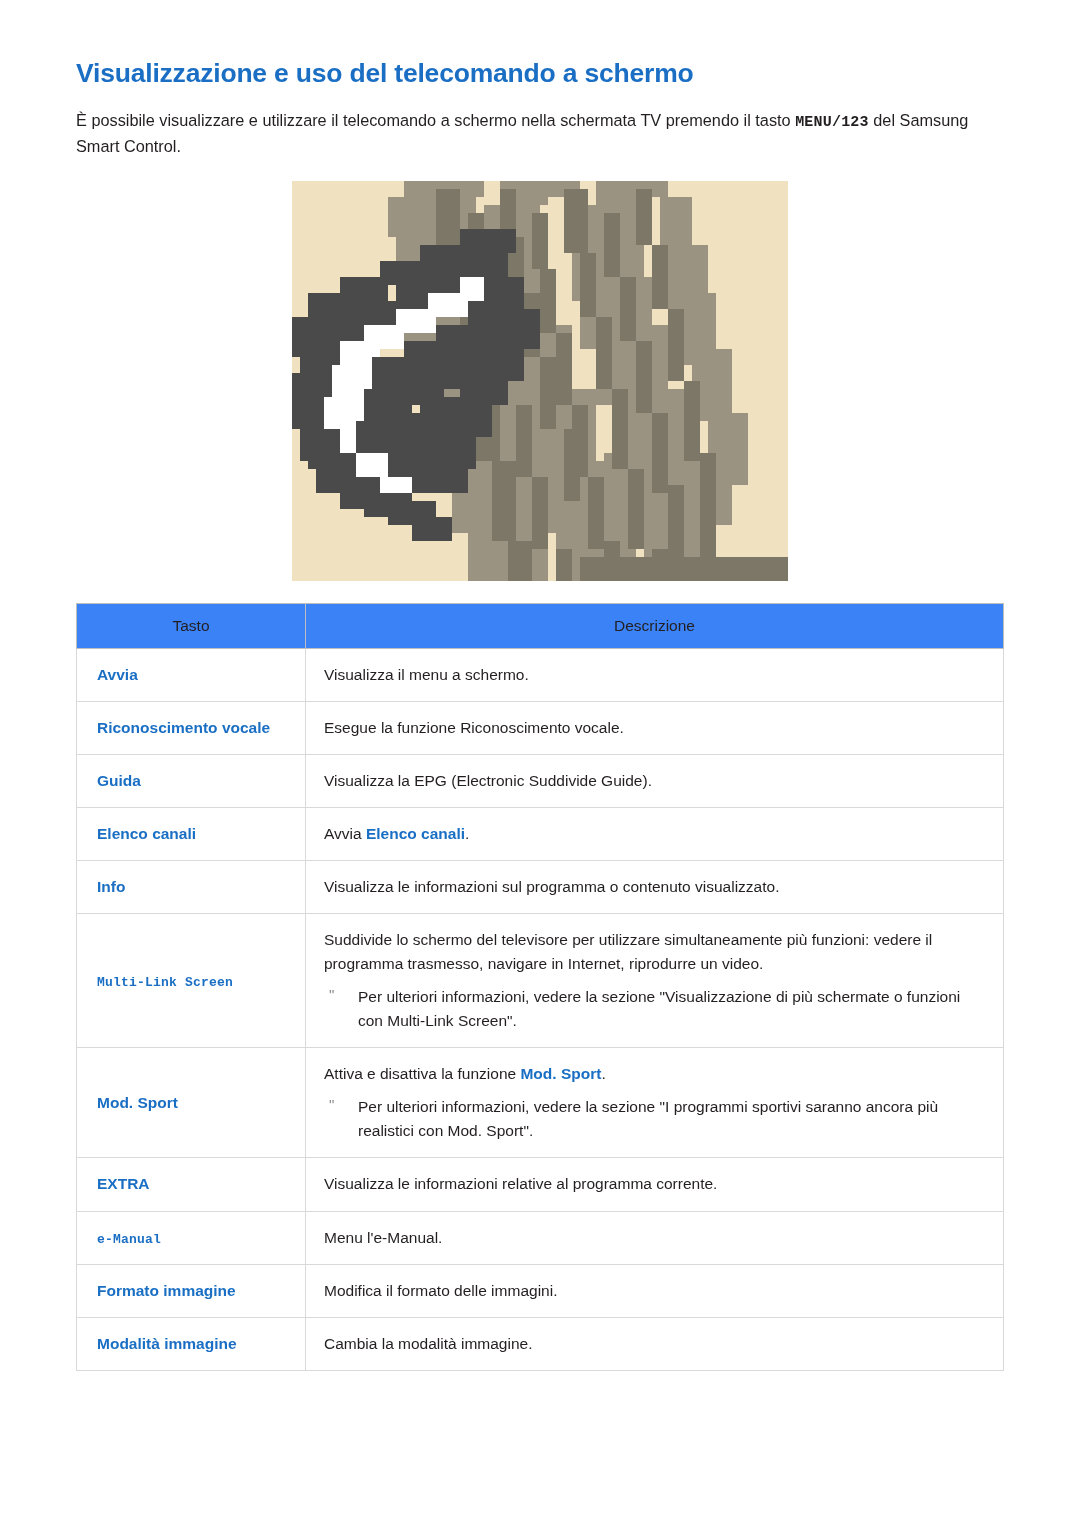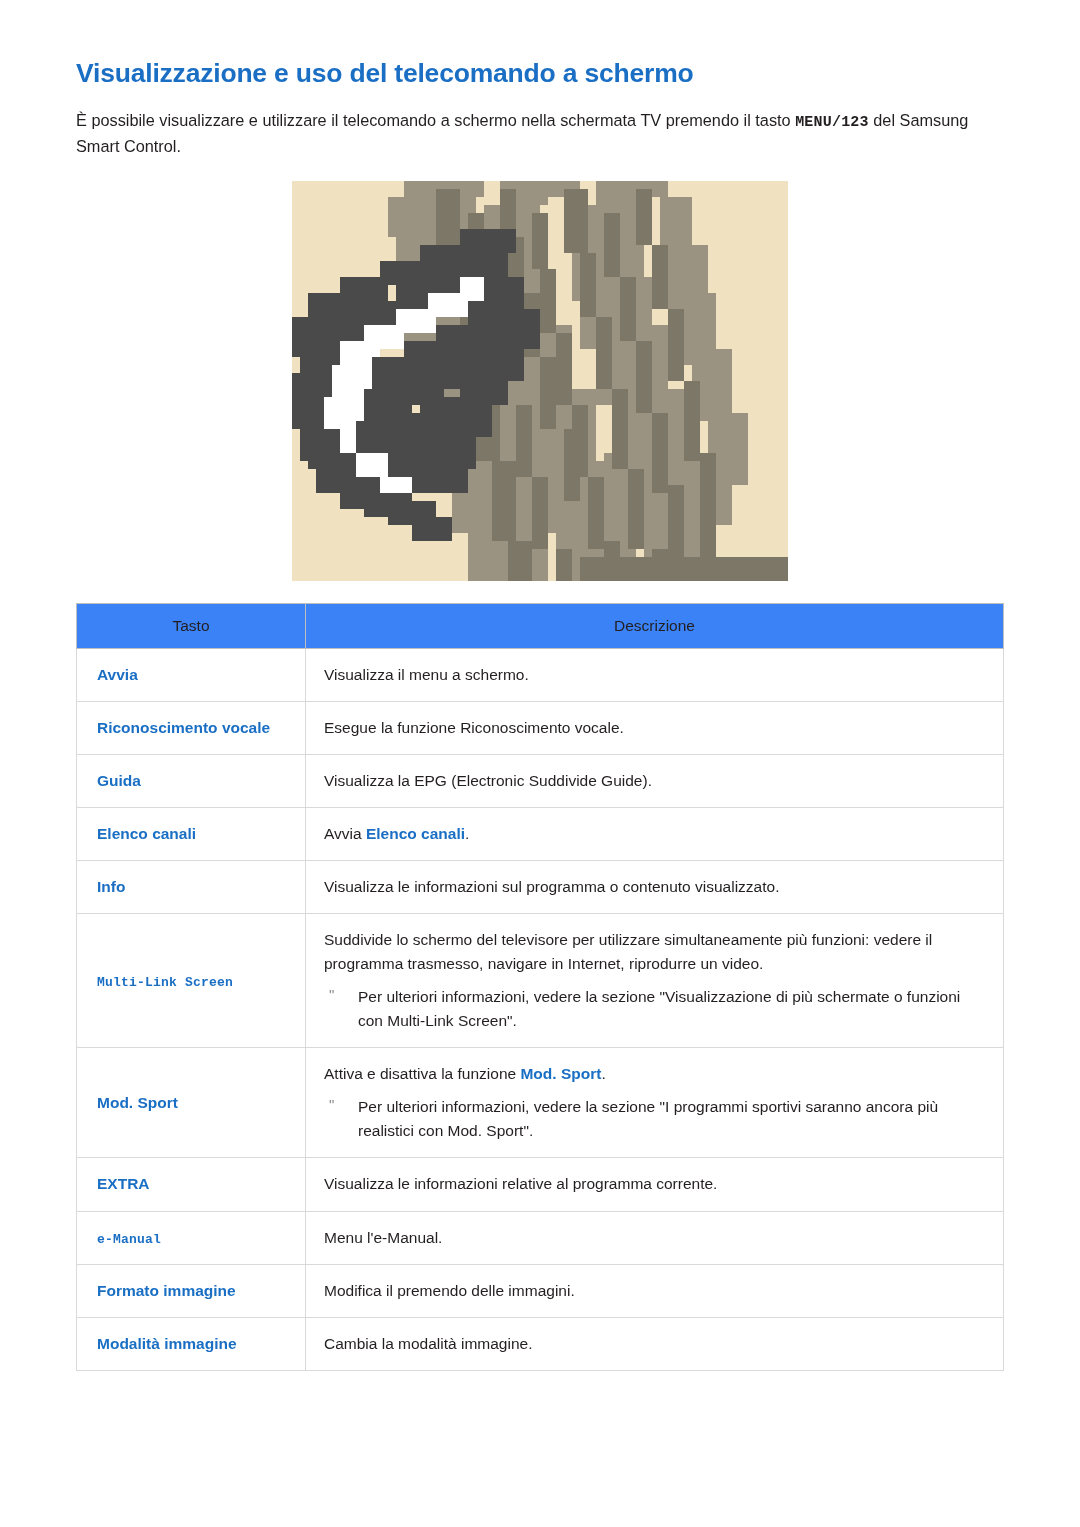--- a/index.html
+++ b/index.html
@@ -337,21 +337,21 @@
         </tr>
         <tr>
           <td class="key"><span class="mono">e-Manual</span></td>
           <td>
             <span class="cell-lines">Menu l'e-Manual.</span>
           </td>
         </tr>
         <tr>
           <td class="key"><span>Formato immagine</span></td>
           <td>
-            <span class="cell-lines">Modifica il premendo delle immagini.</span>
+            <span class="cell-lines">Modifica il formato delle immagini.</span>
           </td>
         </tr>
         <tr>
           <td class="key"><span>Modalità immagine</span></td>
           <td>
             <span class="cell-lines">Cambia la modalità immagine.</span>
           </td>
         </tr>
       </tbody>
   </table>

